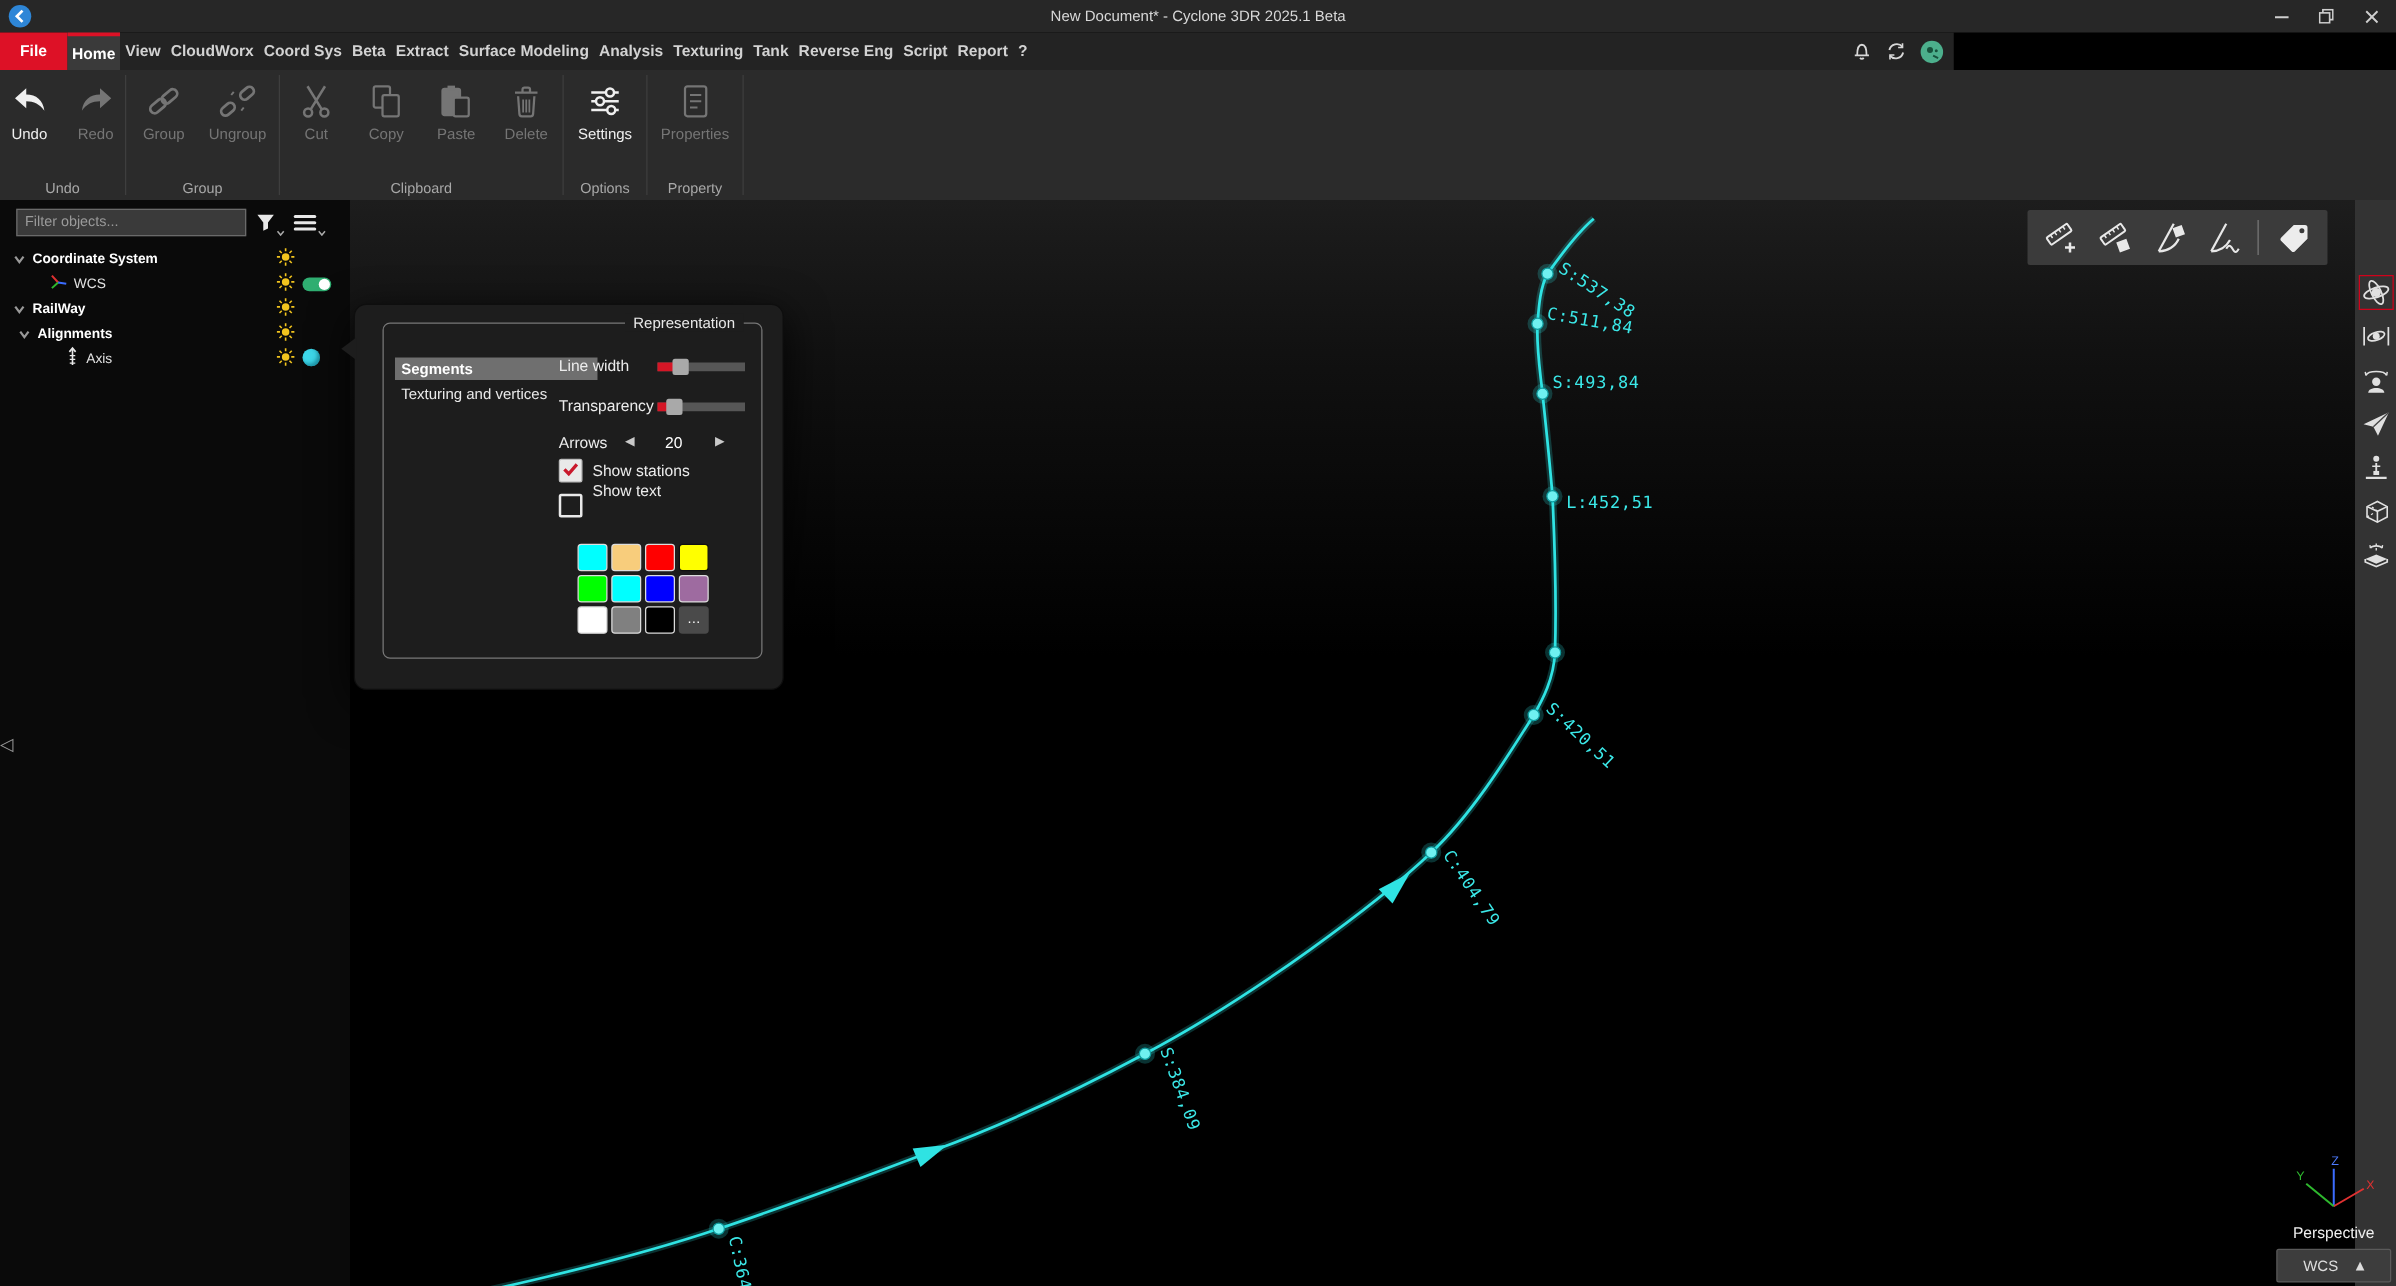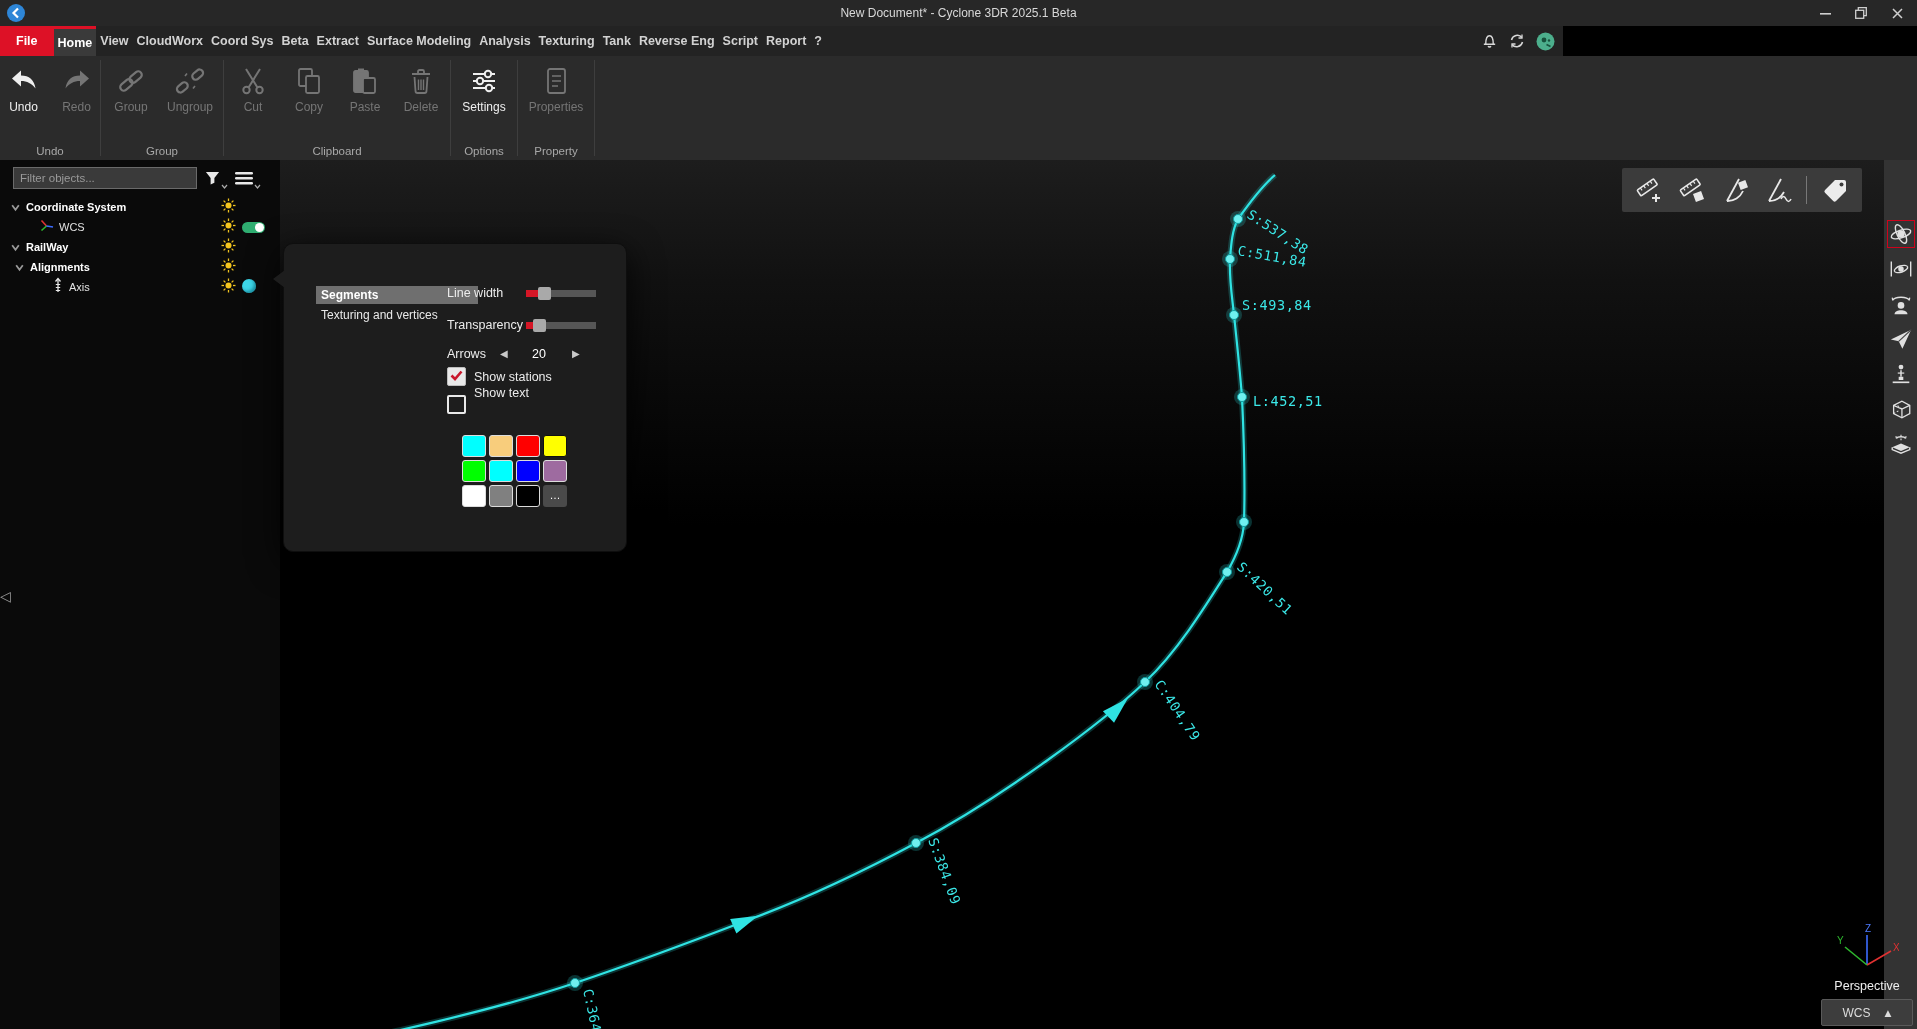--- a/index.html
+++ b/index.html
@@ -574,20 +574,23 @@
     <text x="2" y="21" fill="#2EB82E" font-size="10" font-family="Liberation Sans, sans-serif">Y</text>
   </svg>
   <div class="persp-label">Perspective</div>
   <div class="wcs-select">
     <span>WCS</span>
     <span class="wcs-caret">▲</span>
   </div>
 </div>
 
 <div class="dialog">
+  <div class="groupbox">
+    <div class="groupbox-title">Representation</div>
+  </div>
   <div class="rep-list">
     <div class="rep-item selected">Segments</div>
     <div class="rep-item">Texturing and vertices</div>
   </div>
 
   <div class="fld-label" style="left:163px;top:42px">Line width</div>
   <div class="slider" style="left:242px;top:46px">
     <div class="fill" style="width:13px"></div>
       <div class="knob" style="left:12px"></div>
   </div>

